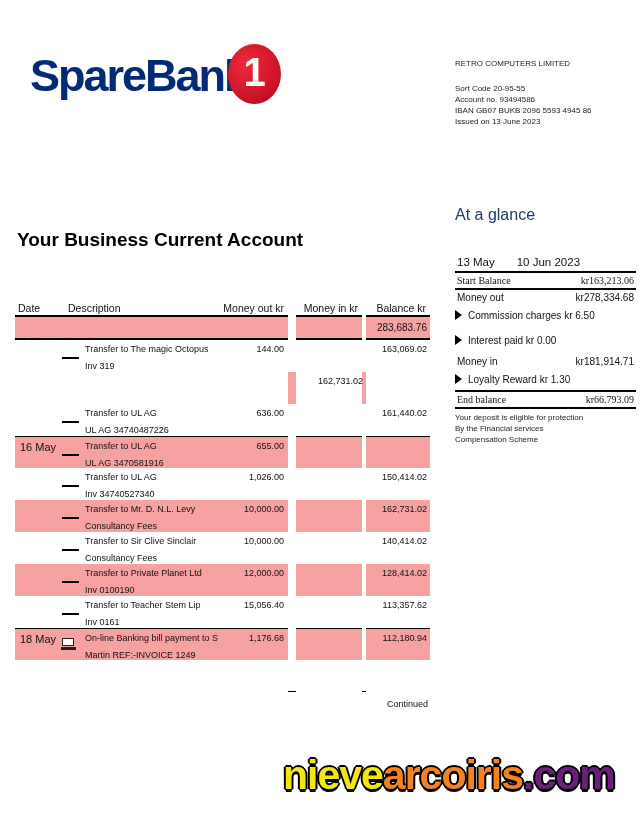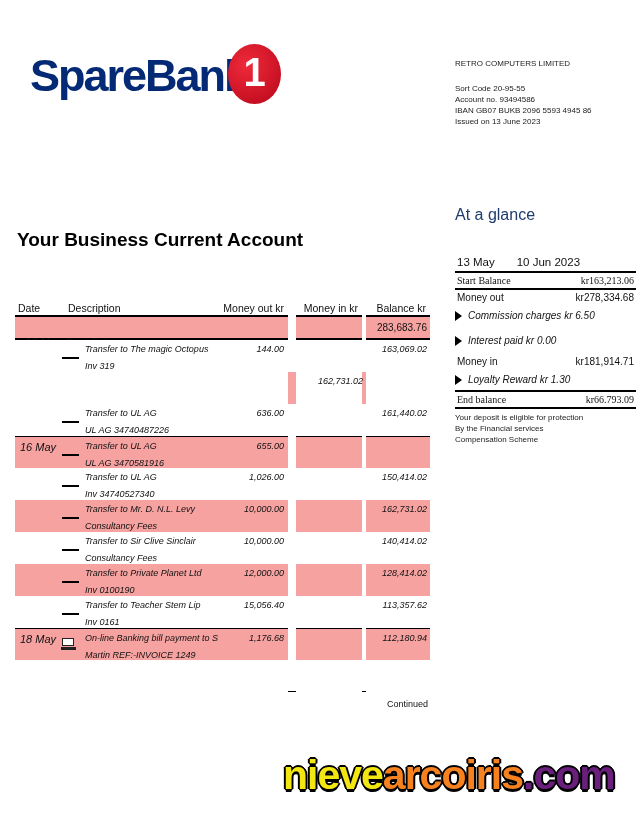--- a/index.html
+++ b/index.html
@@ -25,42 +25,42 @@
   .glance-title { position:absolute; left:455px; top:206px; font-size:16px; color:#1f3a6e; }
   .page-title { position:absolute; left:17px; top:229px; font-size:19px; font-weight:600; color:#000000; }
 
   
   .glance { position:absolute; left:455px; top:255px; width:181px; font-size:10px; color:#111; }
   .ag-period { display:flex; gap:22px; font-size:11.5px; padding:1px 0 3px 2px;
                border-bottom:2px solid #000; }
   .ag-row { display:flex; justify-content:space-between; padding:2px 2px 2px 2px; }
   .ag-row.lb { border-bottom:2px solid #000;font-family:Liberation Serif, serif; }
   .ag-row.la { border-top:2px solid #000; }
-  .ag-bullet { display:flex; align-items:center; gap:6px; padding:2px 0; margin:3px 0;font-style:italic; }
+  .ag-bullet { display:flex; gap:6px; padding:2px 0; margin:3px 0; }
   .ag-bullet.sp { margin-top:10px; margin-bottom:6px; }
   .ag-row.mt { margin-top:4px; }
   .tri { width:0; height:0; border-left:7px solid #000; border-top:5px solid transparent;
          border-bottom:5px solid transparent; display:inline-block; }
   .protect-note { position:absolute; left:455px; top:412px; font-size:8px; line-height:11px; color:#222; }
 
   
   .txn-table { position:absolute; left:15px; top:300px; width:415px; }
   .trow { display:grid; grid-template-columns:273px 8px 66px 4px 64px; }
   .cell { position:relative; background:#fff; }
   .gapc { background:#fff; }
   .thead { height:17px; font-size:10.5px; color:#111; }
   .thead .cell { border-bottom:2px solid #000; }
   .h-date { position:absolute; left:3px; top:2px; }
   .h-desc { position:absolute; left:53px; top:2px; }
   .h-right { position:absolute; right:4px; top:2px; }
   .trow.start { height:23px; font-size:11px; }
   .trow.start .cell { background:#f5a2a0; border-bottom:2px solid #000; }
   .startlabel { position:absolute; left:5px; top:19px;margin-left:6px; }
   .startbal { position:absolute; right:3px; top:5px; font-size:10px; }
-  .trow.txn { height:32px;font-style:italic; }
+  .trow.txn { height:32px; }
   .trow.txn.pink .cell { background:#f5a2a0; }
   .trow.topline .cell { border-top:1.5px solid #000; }
   .trow.bottomline .cell { border-bottom:1.5px solid #000; }
   .rowdate { position:absolute; left:-10px; top:4px; font-size:11px; width:50px; background:#fff; padding-left:15px; }
   .trow.txn .rowdate { left:0px; padding-left:5px; background:transparent; }
   .desc1 { position:absolute; left:70px; top:4px; font-size:9px; white-space:nowrap; }
   .desc2 { position:absolute; left:70px; top:21px; font-size:9px; white-space:nowrap; }
   .amt { font-size:9px; }
   .out { position:absolute; right:4px; top:4px; }
   .bal { position:absolute; right:3px; top:4px; }

